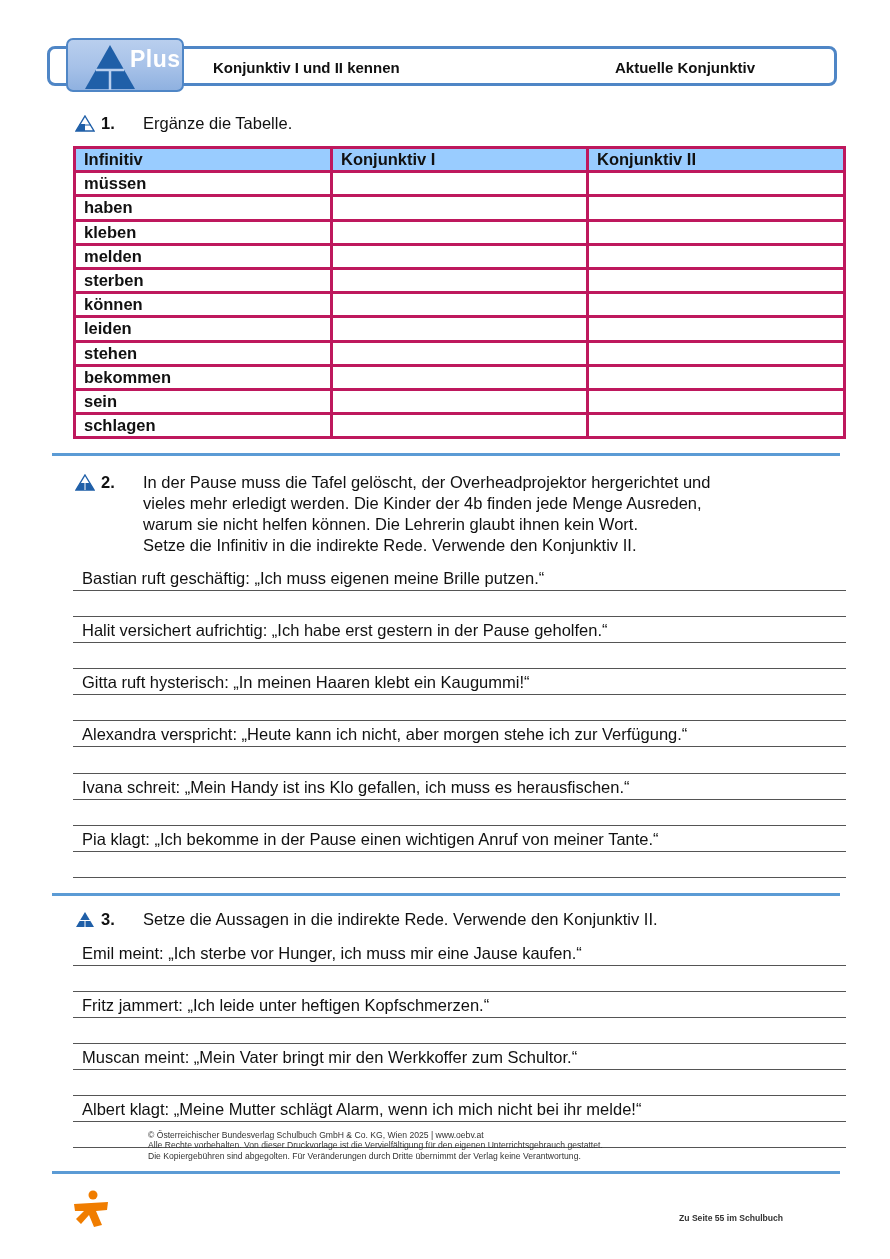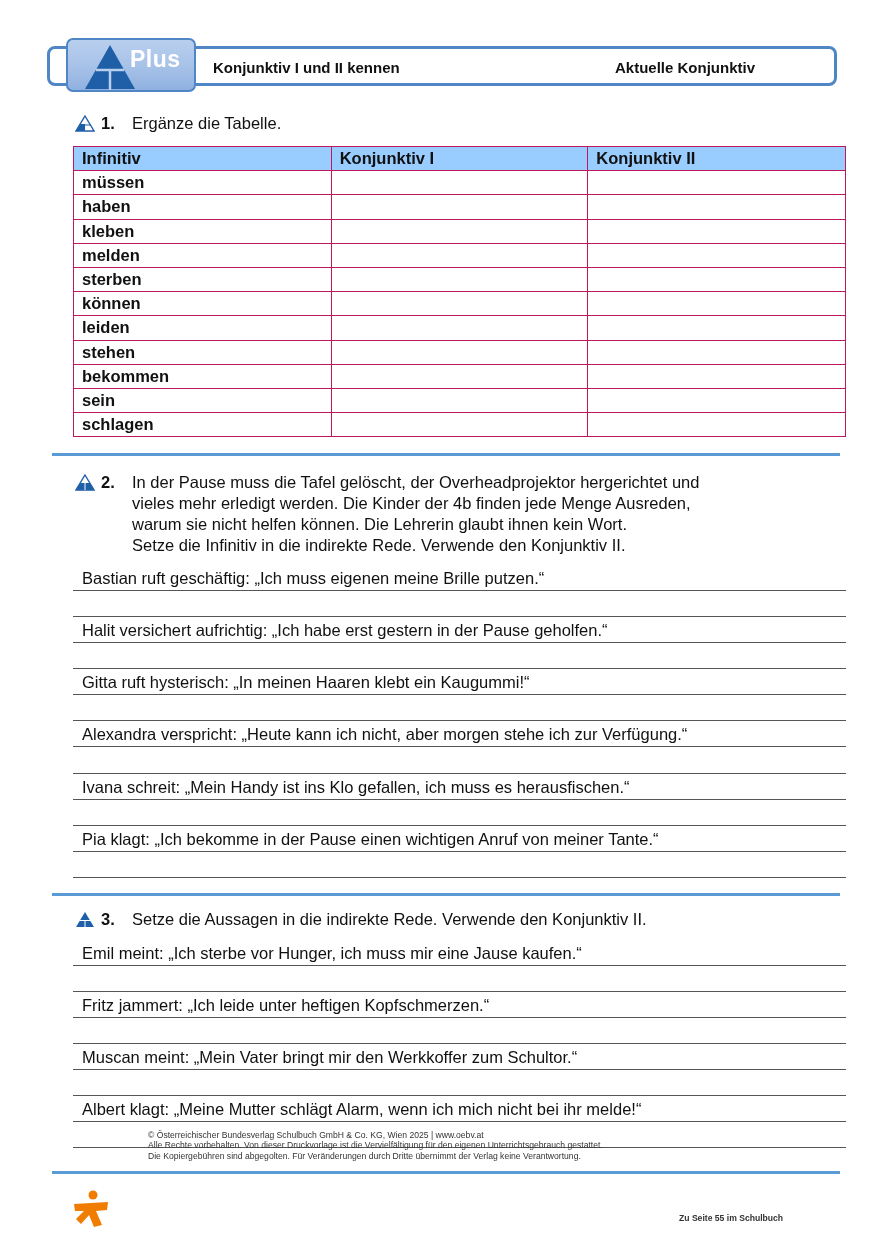--- a/index.html
+++ b/index.html
@@ -2,37 +2,37 @@
 <html><head>
 <meta charset="utf-8">
 <style>
   * { box-sizing: border-box; margin: 0; padding: 0; }
   html, body { width: 890px; height: 1259px; background: #ffffff; }
   body { position: relative; font-family: "Liberation Sans", sans-serif; color: #111; overflow: hidden; }
 
   
   .header-frame { position: absolute; left: 47px; top: 46px; width: 790px; height: 40px;
     border: 3px solid #4f86c6; border-radius: 8px; }
-  .header-logo { position: absolute; left: 66px; top: 38px; width: 130px; height: 54px;
+  .header-logo { position: absolute; left: 66px; top: 38px; width: 118px; height: 54px;
     border: 2px solid #4f86c6; border-radius: 7px;
     background: linear-gradient(#b9cfee 0%, #a6c1e8 55%, #8fb1e0 100%); }
   .header-logo svg { position: absolute; left: 16px; top: 4px; }
   .logo-text { position: absolute; left: 62px; top: 6px; font-weight: bold; font-size: 23px; color: #ffffff; letter-spacing: 0.5px; }
   .header-title { position: absolute; left: 213px; top: 59px; font-weight: bold; font-size: 15px; }
   .header-topic { position: absolute; left: 615px; top: 59px; font-weight: bold; font-size: 15px; }
 
   
   .task { position: absolute; left: 75px; font-size: 16.5px; line-height: 21px; }
   .task .icon { position: absolute; left: 0; top: 2px; }
   .task .num { position: absolute; left: 26px; font-weight: bold; }
-  .task .txt { position: absolute; left: 57px; white-space: nowrap; }
+  .task .txt { position: absolute; left: 68px; white-space: nowrap; }
 
   
   table.conj { position: absolute; left: 73px; top: 146px; width: 773px; border-collapse: collapse; }
-  table.conj th, table.conj td { border: 1px solid #be185d; height: 24.2px; font-size: 16.5px; padding: 0 8px; text-align: left; }
+  table.conj th, table.conj td { border: 3px solid #be185d; height: 24.2px; font-size: 16.5px; padding: 0 8px; text-align: left; }
   table.conj th { background: #99ccff; font-weight: bold; }
   table.conj td.inf { font-weight: bold; }
   table.conj col.c1 { width: 258px; } table.conj col.c2 { width: 257px; } table.conj col.c3 { width: 258px; }
 
   .divider { position: absolute; left: 52px; width: 788px; height: 3px; background: #5b9bd5; }
 
   .line-row { position: absolute; left: 73px; width: 773px; border-bottom: 1.2px solid #555; height: 26px; }
   .line-row .t { position: absolute; left: 9px; bottom: 2px; font-size: 16.5px; white-space: nowrap; }
   .blank-line { position: absolute; left: 73px; width: 773px; border-bottom: 1.2px solid #555; height: 1px; }
 

